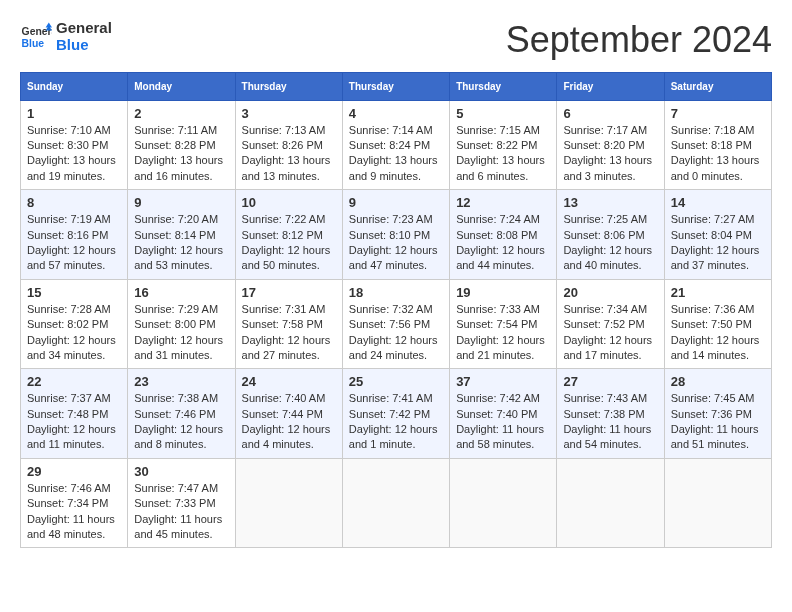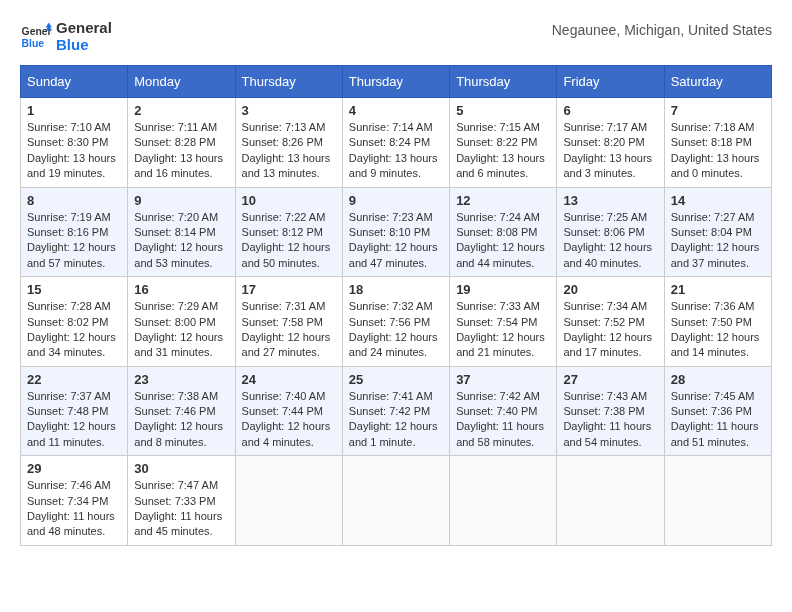--- a/index.html
+++ b/index.html
@@ -40,22 +40,22 @@
       margin-top: 2px;
     }
     .calendar {
       width: 100%;
       border-collapse: collapse;
       border: 1px solid #ccc;
     }
     .calendar th {
       background: #3a6bc9;
       color: #fff;
-      font-size: 13px;
-      font-weight: normal;
+      font-size: 10px;
+      font-weight: bold;
       padding: 8px 6px;
       text-align: left;
       border: 1px solid #2a5ab9;
     }
     .calendar td {
       vertical-align: top;
       border: 1px solid #ccc;
       padding: 5px 6px;
       width: 107px;
       min-height: 80px;
@@ -91,21 +91,21 @@
       <text x="2" y="32" font-size="13" font-weight="bold" fill="#1a73e8">Blue</text>
       <polygon points="32,8 40,8 36,2" fill="#1a73e8"></polygon>
       <polygon points="36,12 44,12 40,6" fill="#1a6ed8" transform="translate(-4,0)"></polygon>
     </svg>
     <div>
       <div style="font-size:15px;font-weight:bold;color:#333;line-height:1.1;">General</div>
       <div style="font-size:15px;font-weight:bold;color:#1a73e8;line-height:1.1;">Blue</div>
     </div>
   </div>
   <div class="title-area">
-    <div class="subtitle">Negaunee, Michigan, United States</div>
+    <div class="month-title">September 2024</div>
   </div>
 </div>
 
 <table class="calendar">
   <thead>
     <tr>
     <th>Sunday</th>
         <th>Monday</th>
         <th>Thursday</th>
         <th>Thursday</th>

